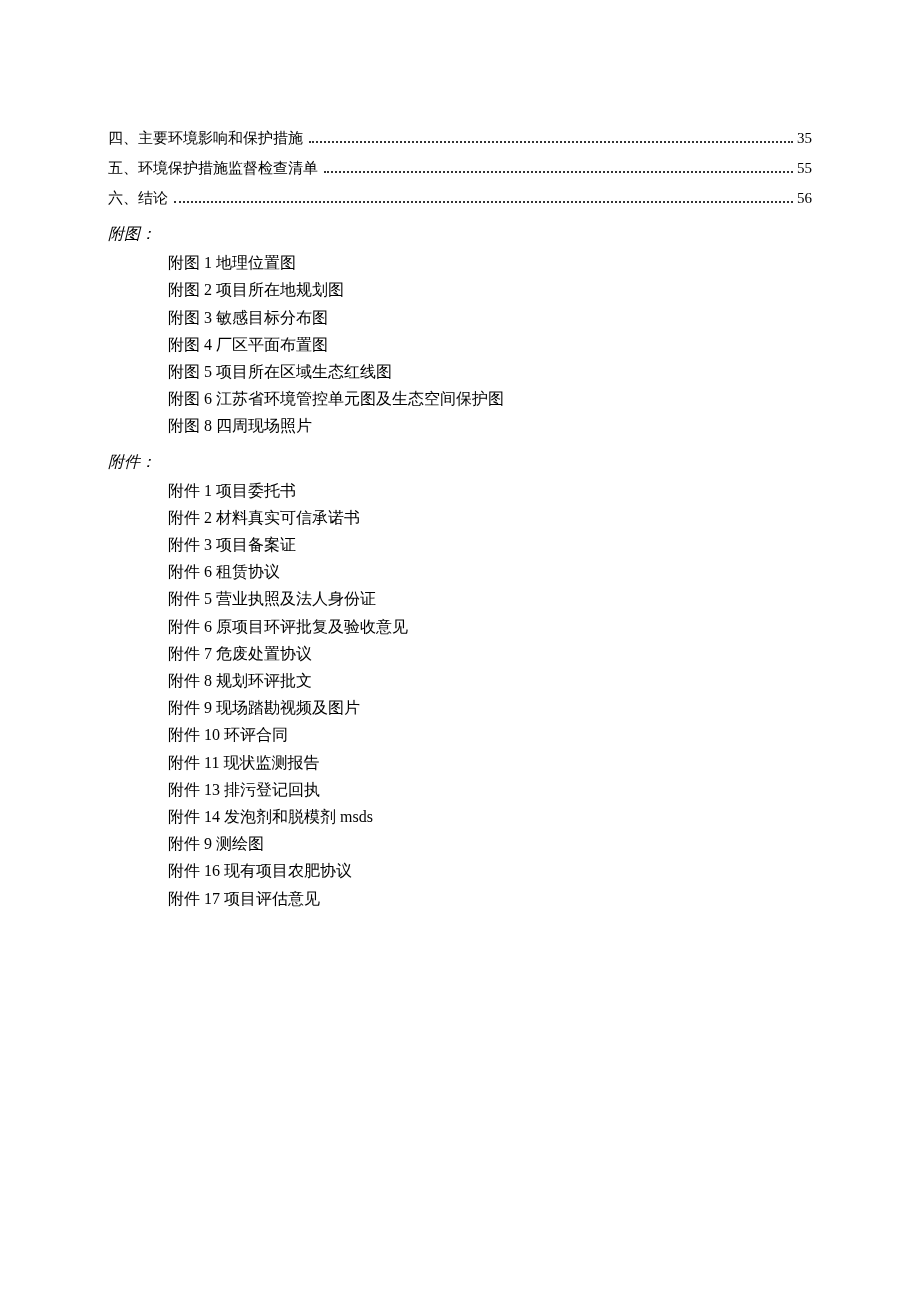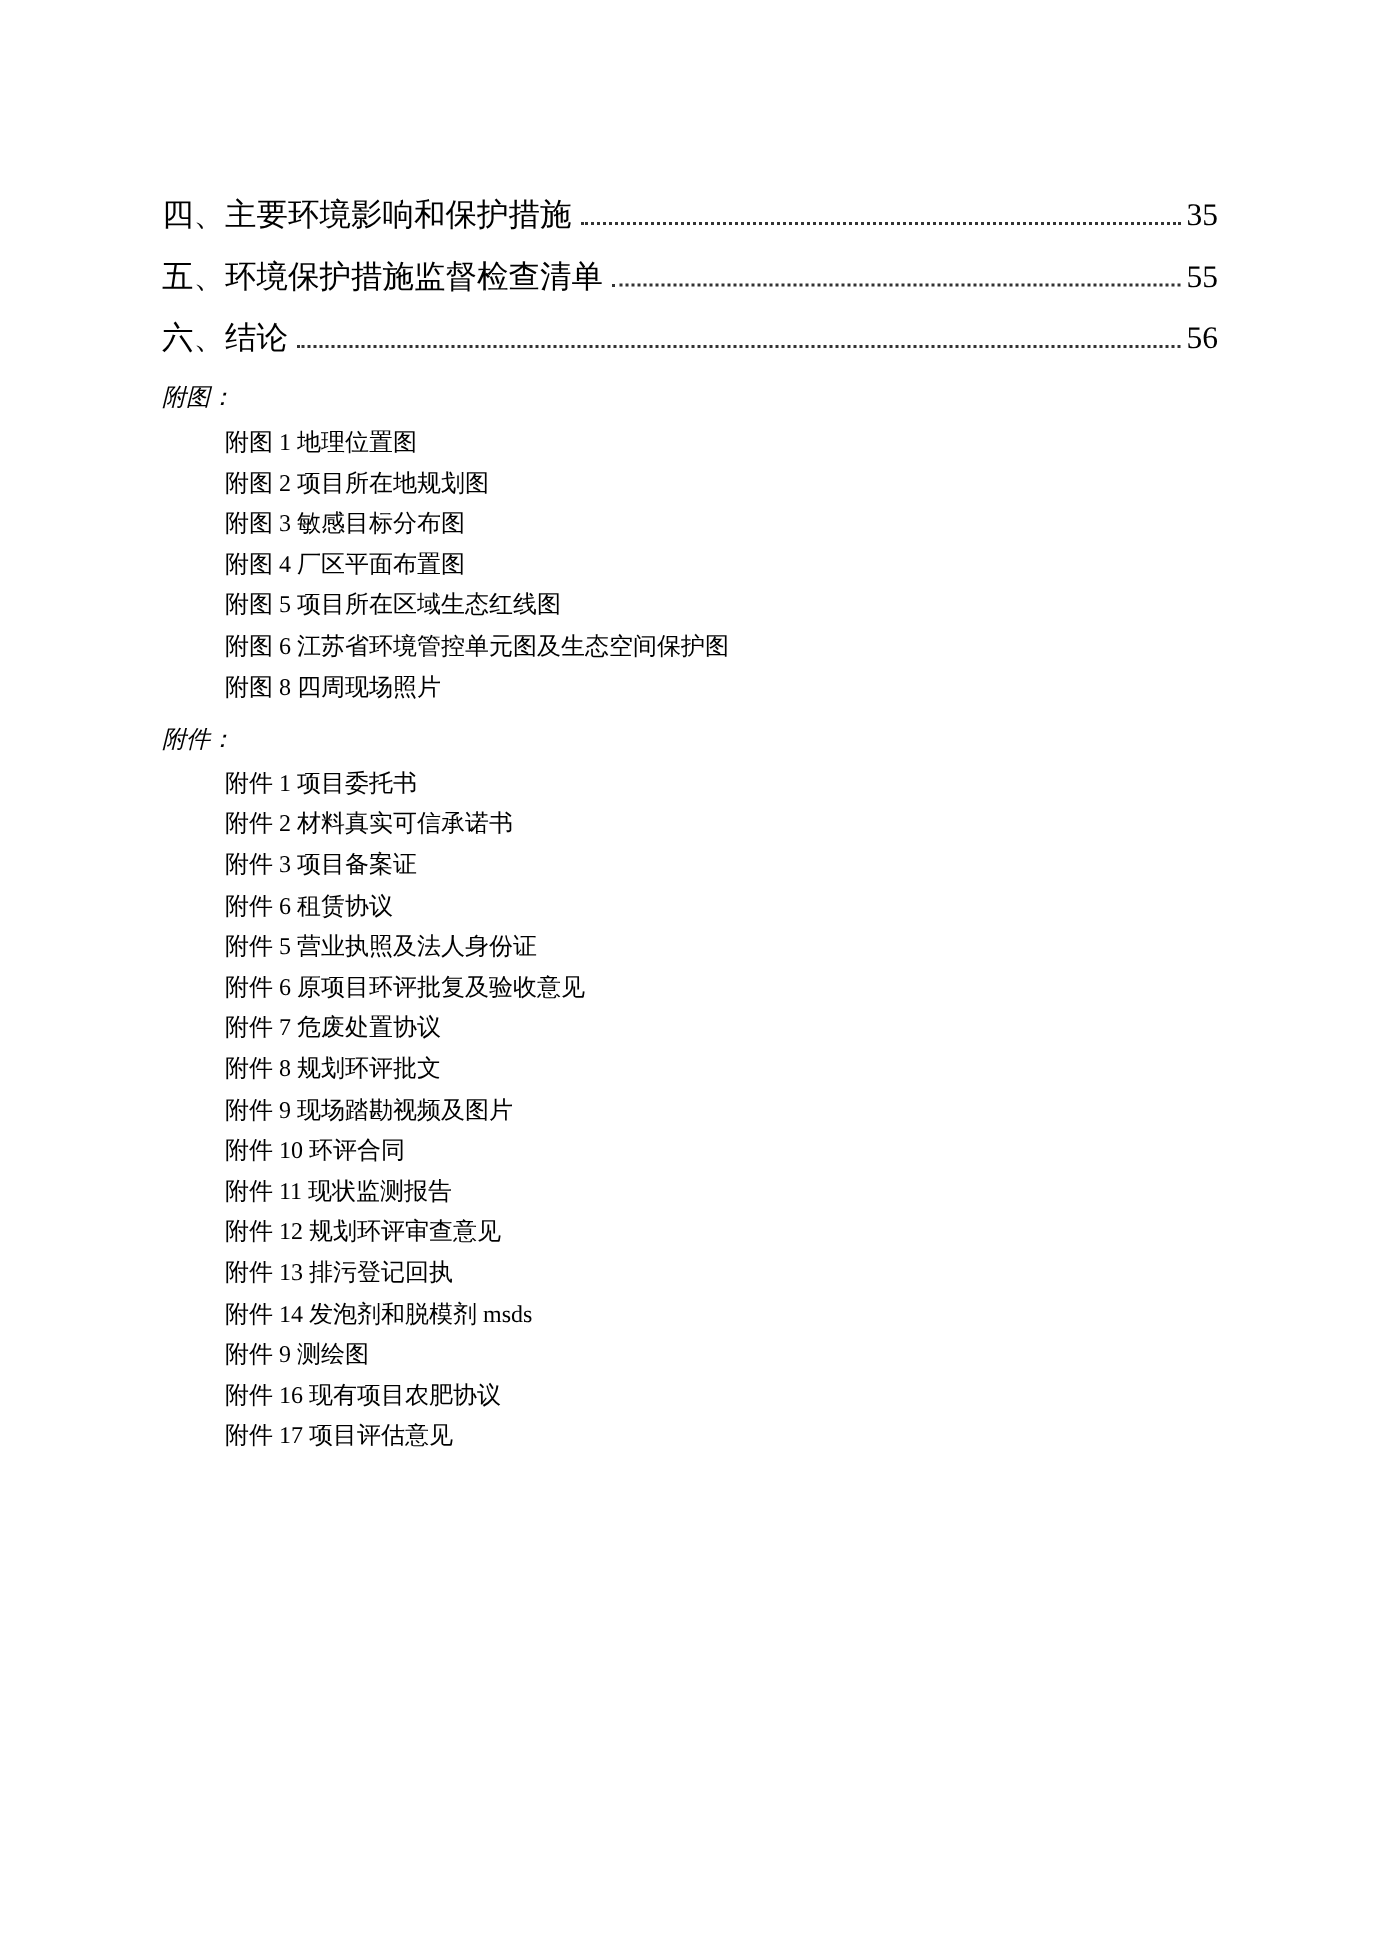--- a/index.html
+++ b/index.html
@@ -11,21 +11,21 @@
       width: 920px;
       height: 1301px;
       background: #ffffff;
       font-family: "SimSun", "宋体", serif;
       color: #000000;
       padding: 125px 108px 0 108px;
     }
     .toc-entry {
       display: flex;
       align-items: baseline;
-      font-size: 21px;
+      font-size: 15px;
       line-height: 1.8;
       margin-bottom: 3px;
     }
     .toc-title {
       white-space: nowrap;
     }
     .toc-dots {
       flex: 1;
       border-bottom: 2px dotted #333;
       margin: 0 4px 6px 6px;
@@ -41,21 +41,21 @@
       margin-top: 8px;
       margin-left: 0;
       font-style: italic;
     }
     .list-section {
       margin-top: 2px;
     }
     .list-item {
       font-size: 16px;
       line-height: 1.7;
-      margin-left: 42px;
+      margin-left: 60px;
     }
   </style>
 </head>
 <body>
 
 <div>
   <div class="toc-entry">
     <span class="toc-title">四、主要环境影响和保护措施</span>
     <span class="toc-dots"></span>
     <span class="toc-page">35</span>
@@ -92,20 +92,19 @@
     <div class="list-item">附件 2 材料真实可信承诺书</div>
     <div class="list-item">附件 3 项目备案证</div>
     <div class="list-item">附件 6 租赁协议</div>
     <div class="list-item">附件 5 营业执照及法人身份证</div>
     <div class="list-item">附件 6 原项目环评批复及验收意见</div>
     <div class="list-item">附件 7 危废处置协议</div>
     <div class="list-item">附件 8 规划环评批文</div>
     <div class="list-item">附件 9 现场踏勘视频及图片</div>
     <div class="list-item">附件 10 环评合同</div>
     <div class="list-item">附件 11 现状监测报告</div>
-    <div class="list-item">附件 12 规划环评审查意见</div>
     <div class="list-item">附件 13 排污登记回执</div>
     <div class="list-item">附件 14 发泡剂和脱模剂 msds</div>
     <div class="list-item">附件 9 测绘图</div>
     <div class="list-item">附件 16 现有项目农肥协议</div>
     <div class="list-item">附件 17 项目评估意见</div>
   </div>
 </div>
 
 </body></html>

